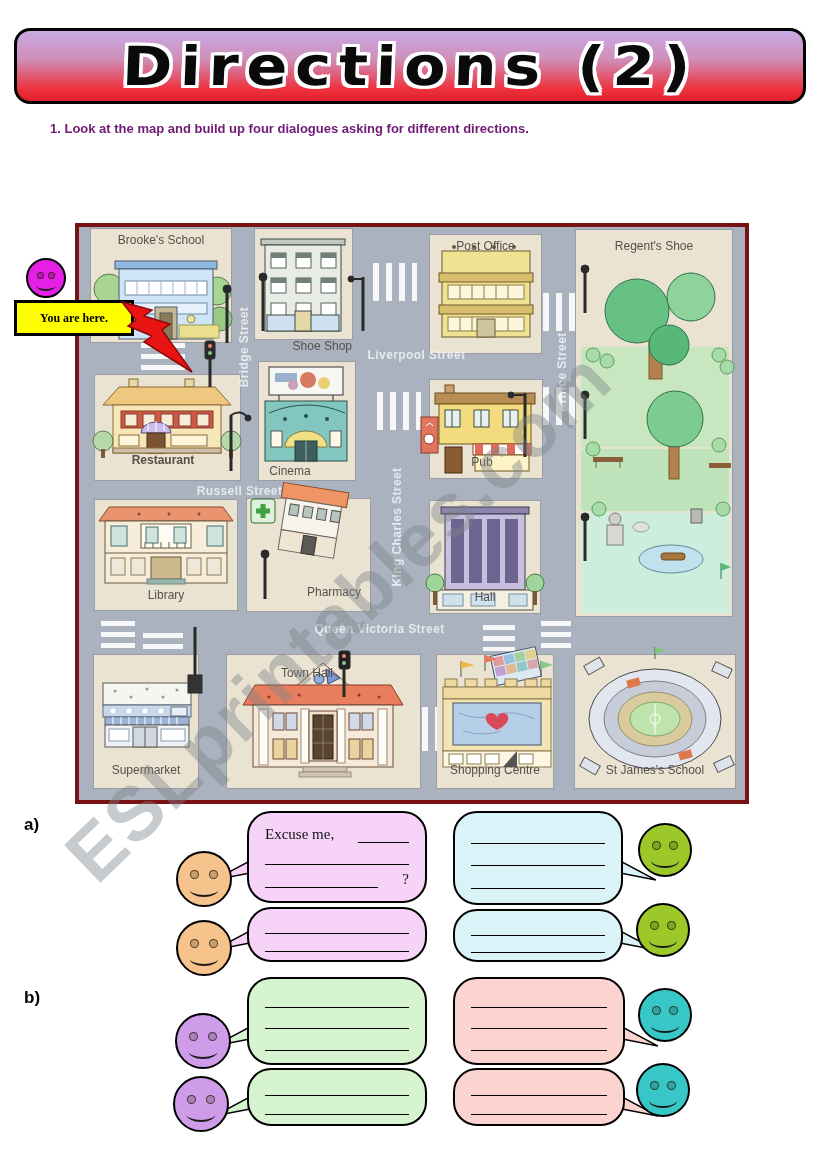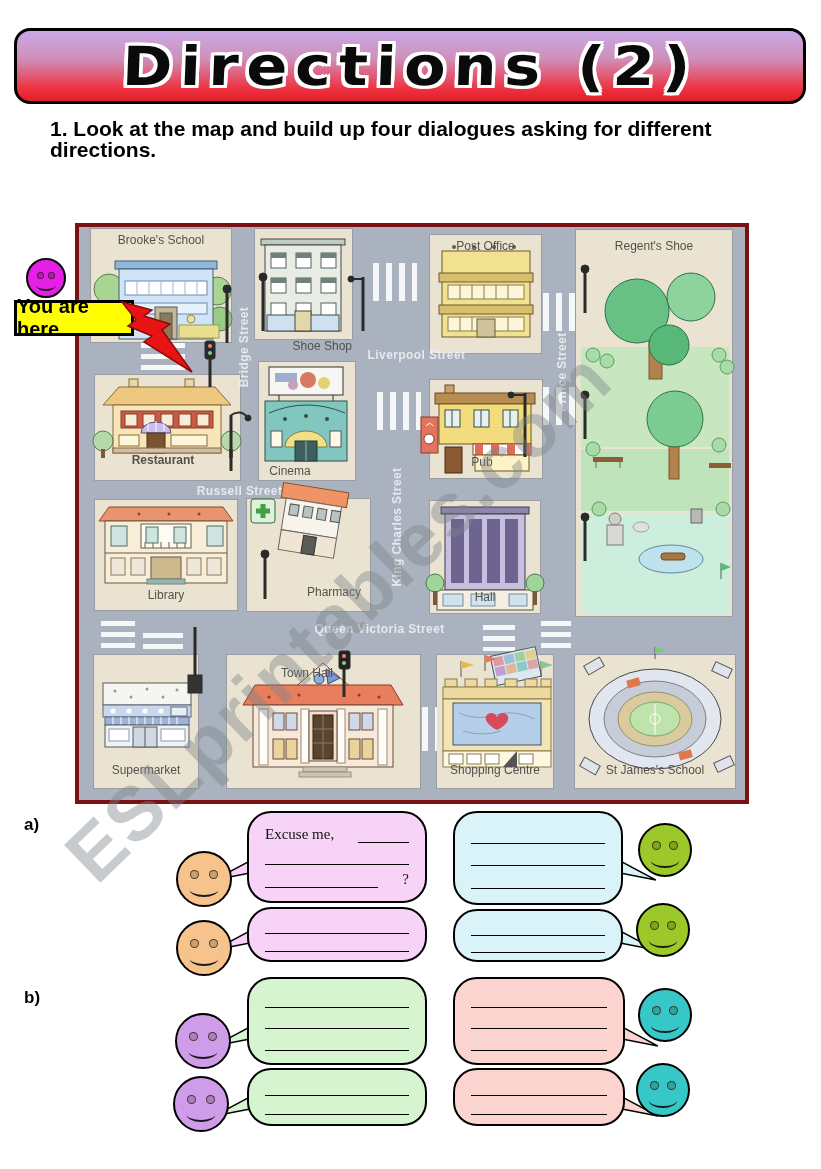--- a/index.html
+++ b/index.html
@@ -6,27 +6,27 @@
   .page{position:relative;width:821px;height:1169px;background:#fff;overflow:hidden;
         font-family:"Liberation Sans",sans-serif;}
   
   .banner{position:absolute;left:14px;top:28px;width:786px;height:70px;border:3px solid #000;
           border-radius:16px;background:linear-gradient(180deg,#c9a9e5 0%,#cf8fb9 40%,#ee3340 82%,#e01f2a 100%);
           display:flex;align-items:center;justify-content:center;}
   .banner .ttl{font-family:"DejaVu Sans",sans-serif;font-weight:bold;font-size:54px;letter-spacing:7px;
           color:#0a0a0a;transform:scaleX(1.12) skewX(-2deg);white-space:nowrap;
           text-shadow:-3px -3px 0 #fff,3px -3px 0 #fff,-3px 3px 0 #fff,3px 3px 0 #fff,0 -3px 0 #fff,0 3px 0 #fff,-3px 0 0 #fff,3px 0 0 #fff;}
   
-  .inst{position:absolute;left:50px;width:732px;font-weight:bold;font-size:21px;color:#000000;line-height:21px;}
+  .inst{position:absolute;left:50px;width:732px;font-weight:bold;font-size:13px;color:#701a75;line-height:21px;}
   .inst1{top:118px;}
   .inst2{top:158px;}
   
   .yah-box{position:absolute;left:14px;top:300px;width:114px;height:30px;background:#ffff00;
            border:3px solid #000;z-index:8;display:flex;align-items:center;justify-content:center;
-           font-family:Liberation Sans, sans-serif;font-weight:bold;font-size:20px;color:#000;}
+           font-family:Liberation Serif, serif;font-weight:bold;font-size:12px;color:#000;}
   .arrow-svg{position:absolute;left:120px;top:296px;z-index:8;}
   
   .smiley{position:absolute;border-radius:50%;border:2px solid #000;z-index:10;}
   .smiley .eye{position:absolute;top:32%;width:7px;height:7px;border-radius:50%;
                border:1px solid rgba(40,30,0,.75);background:rgba(0,0,0,.18);}
   .smiley .eye.l{left:24%;} .smiley .eye.r{right:24%;}
   .smiley .mouth{position:absolute;left:50%;transform:translateX(-50%);bottom:15%;width:56%;height:26%;
                border-bottom:2.5px solid #1a1a1a;border-radius:0 0 50% 50%;}
   .smiley.small{width:36px;height:36px;} .smiley.small .eye{width:5px;height:5px;}
   

